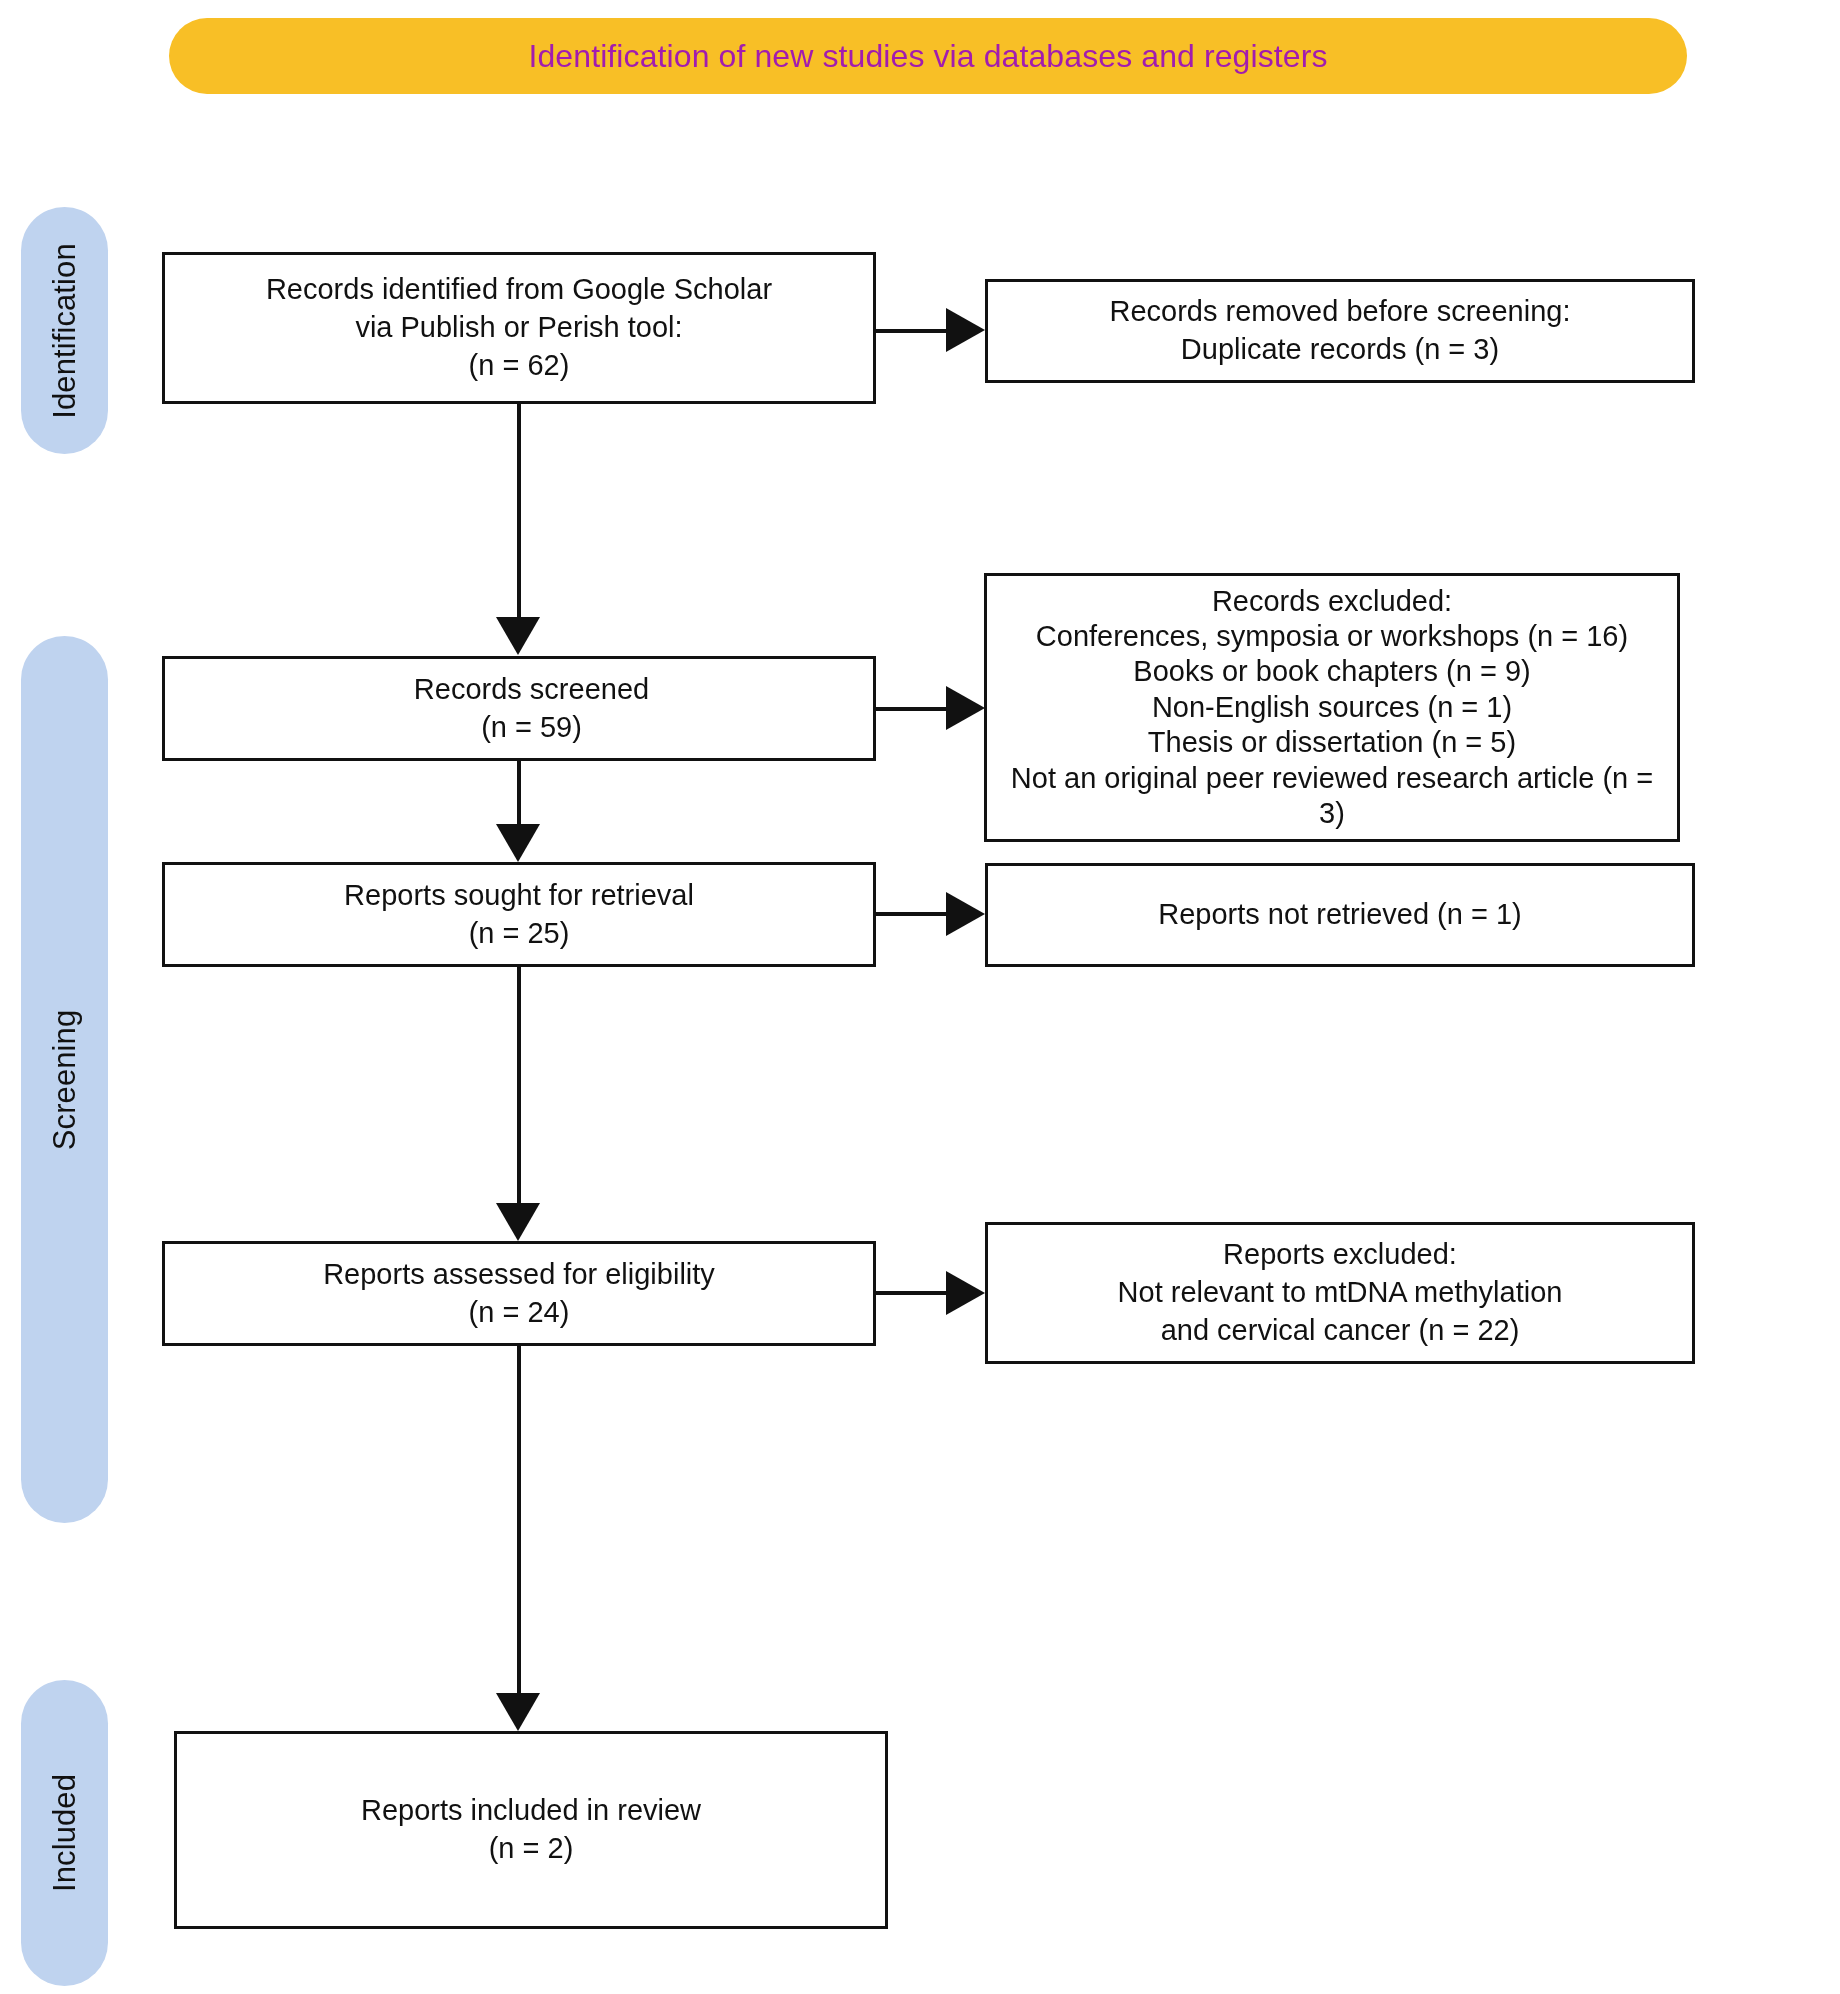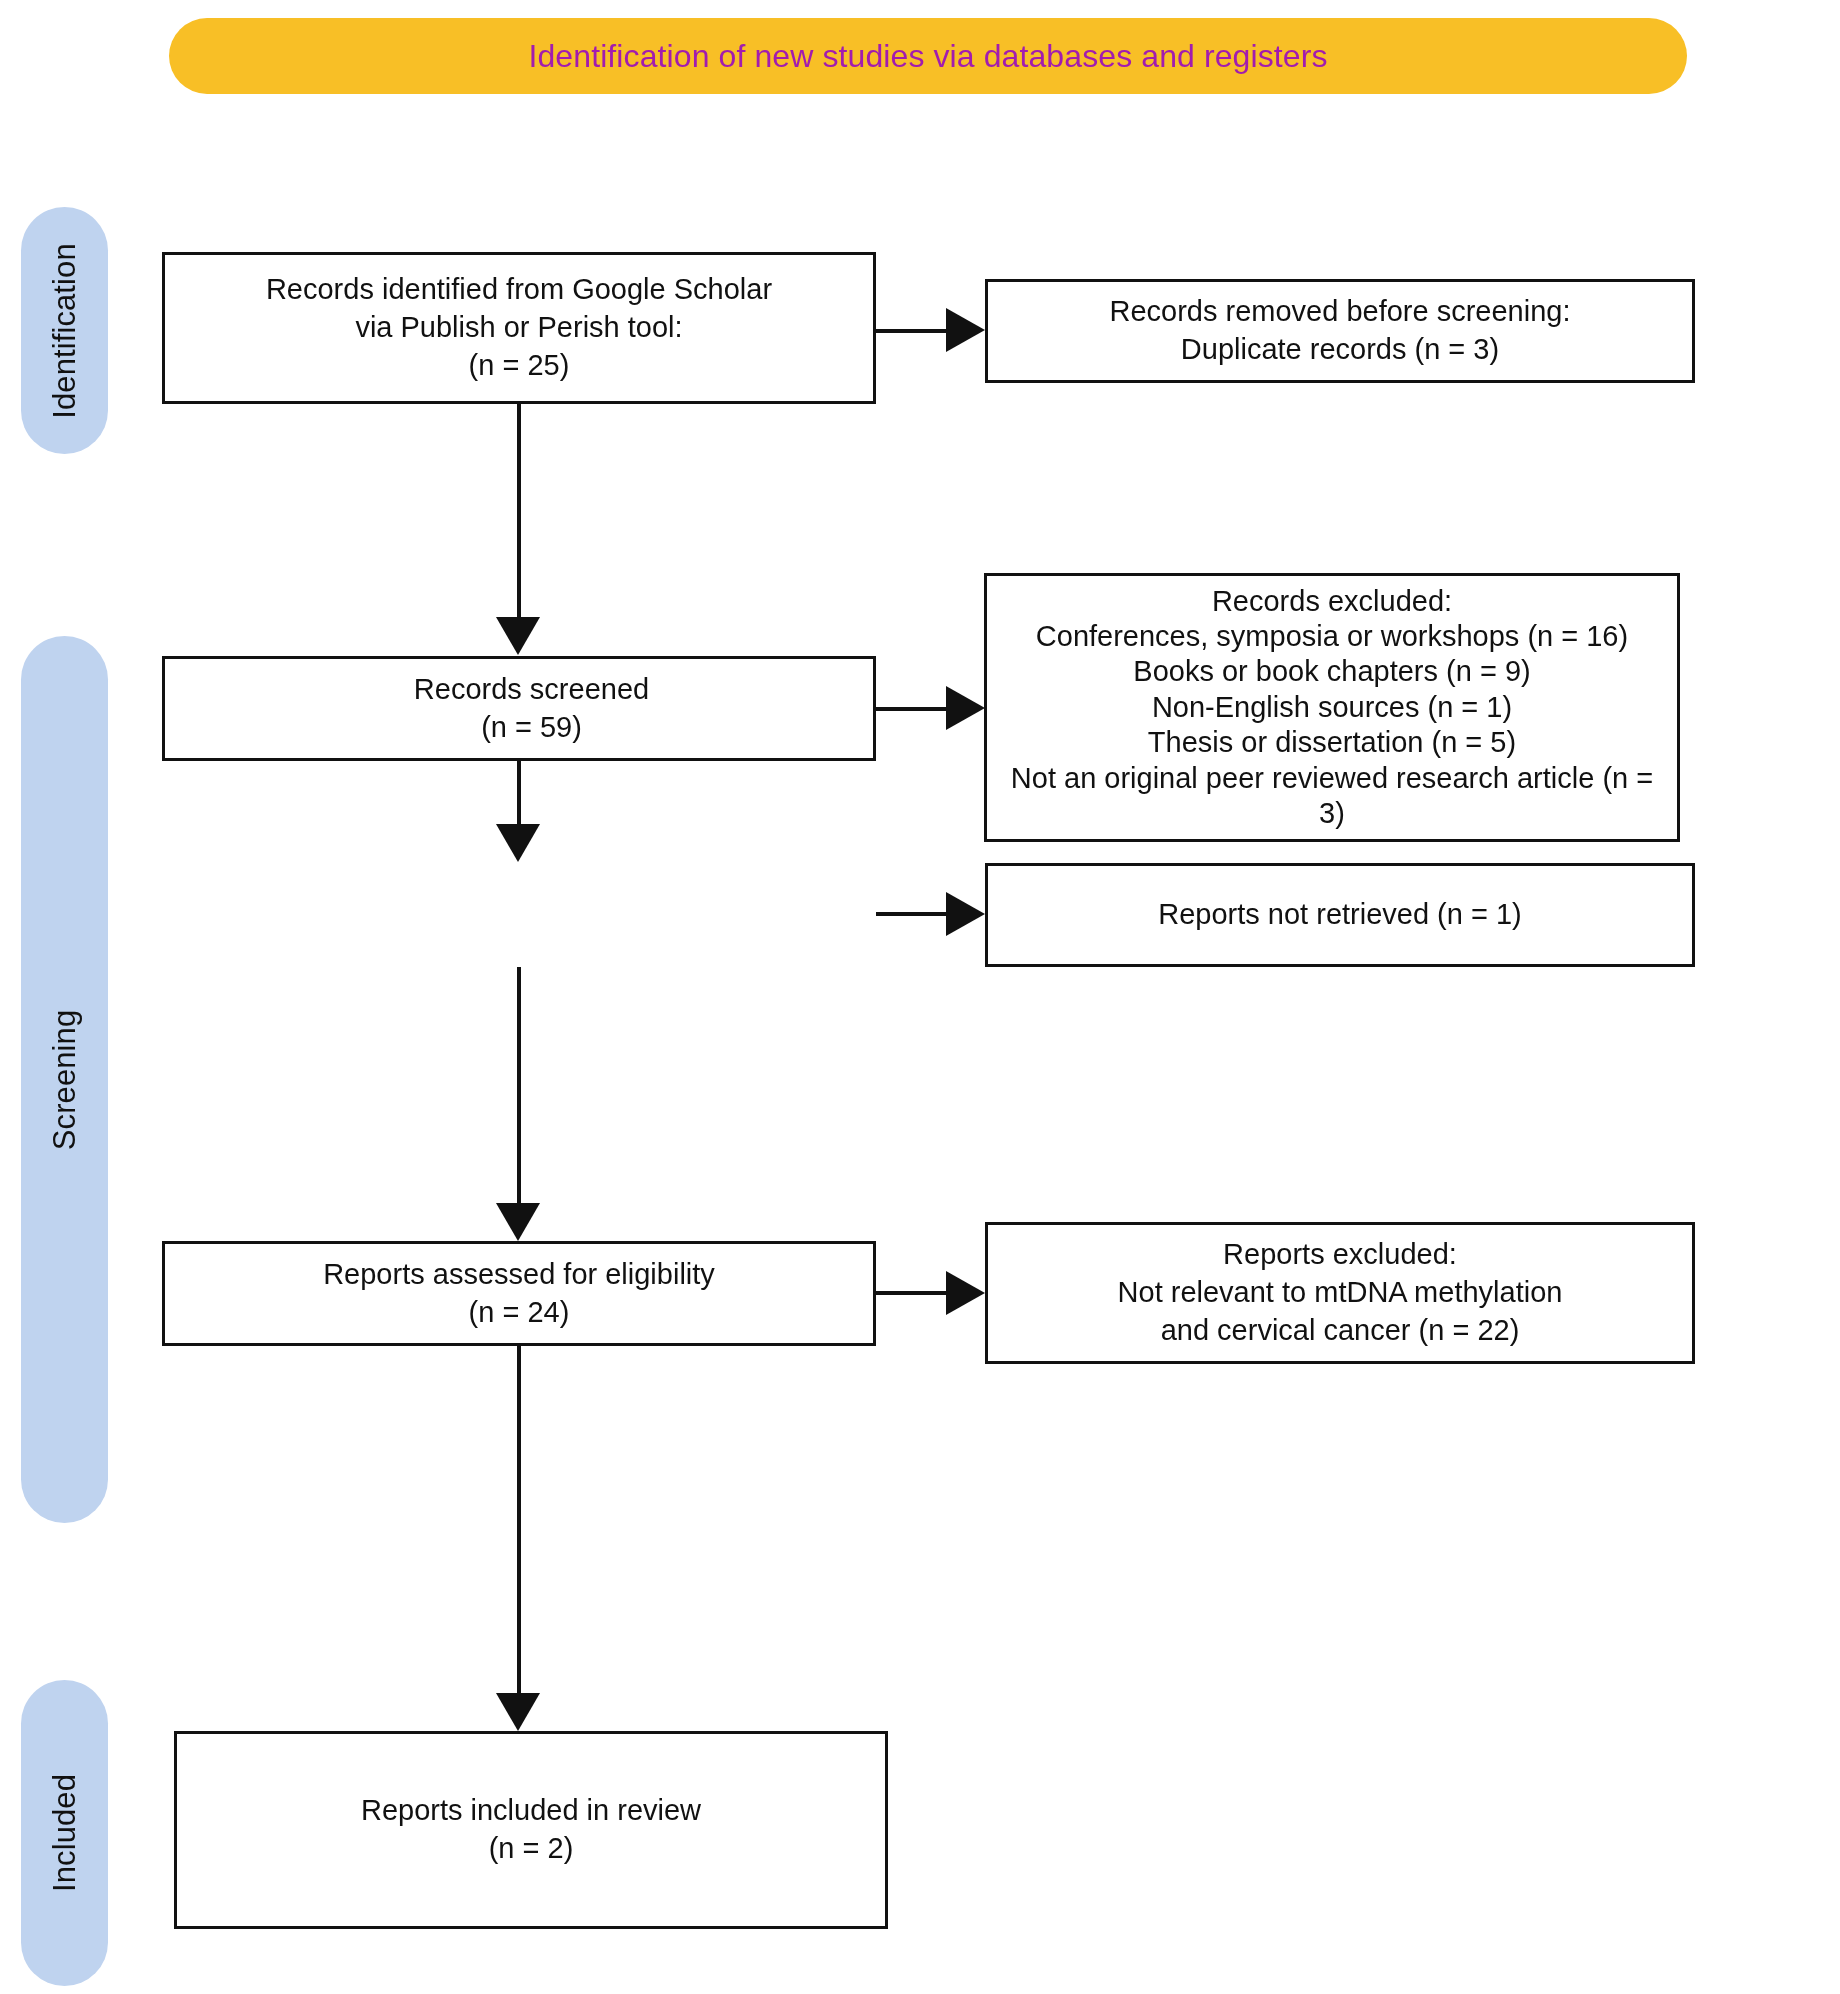--- a/index.html
+++ b/index.html
@@ -158,21 +158,21 @@
   <div class="stage-pill pill-screening">
     <span class="stage-pill-label">Screening</span>
   </div>
   <div class="stage-pill pill-included">
     <span class="stage-pill-label">Included</span>
   </div>
 
   <div class="flow-box box-identified">
     <span class="flow-box-text">Records identified from Google Scholar
 via Publish or Perish tool:
-(n = 25)</span>
+(n = 62)</span>
   </div>
 
   <div class="flow-box box-removed">
     <span class="flow-box-text">Records removed before screening:
 Duplicate records (n = 3)</span>
   </div>
 
   <div class="flow-box box-screened">
     <span class="flow-box-text">Records screened
 (n = 59)</span>
@@ -180,20 +180,24 @@
 
   <div class="flow-box box-rec-excluded">
     <span class="flow-box-text tight">Records excluded:
 Conferences, symposia or workshops (n = 16)
 Books or book chapters (n = 9)
 Non-English sources (n = 1)
 Thesis or dissertation (n = 5)
 Not an original peer reviewed research article (n = 3)</span>
   </div>
 
+  <div class="flow-box box-sought">
+    <span class="flow-box-text">Reports sought for retrieval
+(n = 25)</span>
+  </div>
 
   <div class="flow-box box-not-retrieved">
     <span class="flow-box-text">Reports not retrieved (n = 1)</span>
   </div>
 
   <div class="flow-box box-assessed">
     <span class="flow-box-text">Reports assessed for eligibility
 (n = 24)</span>
   </div>
 

